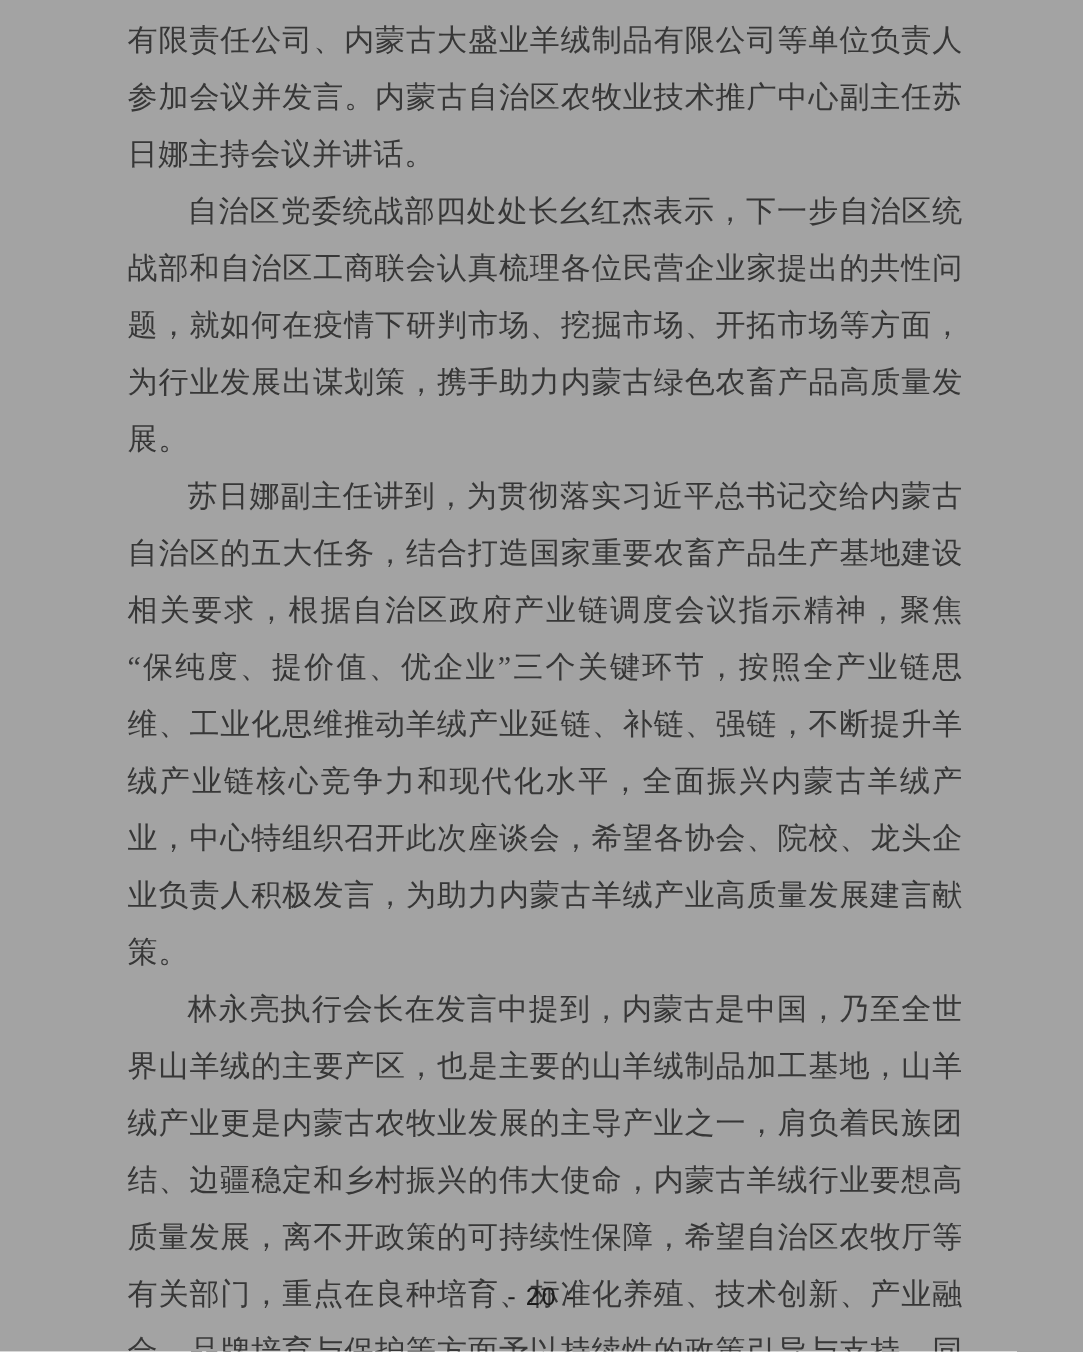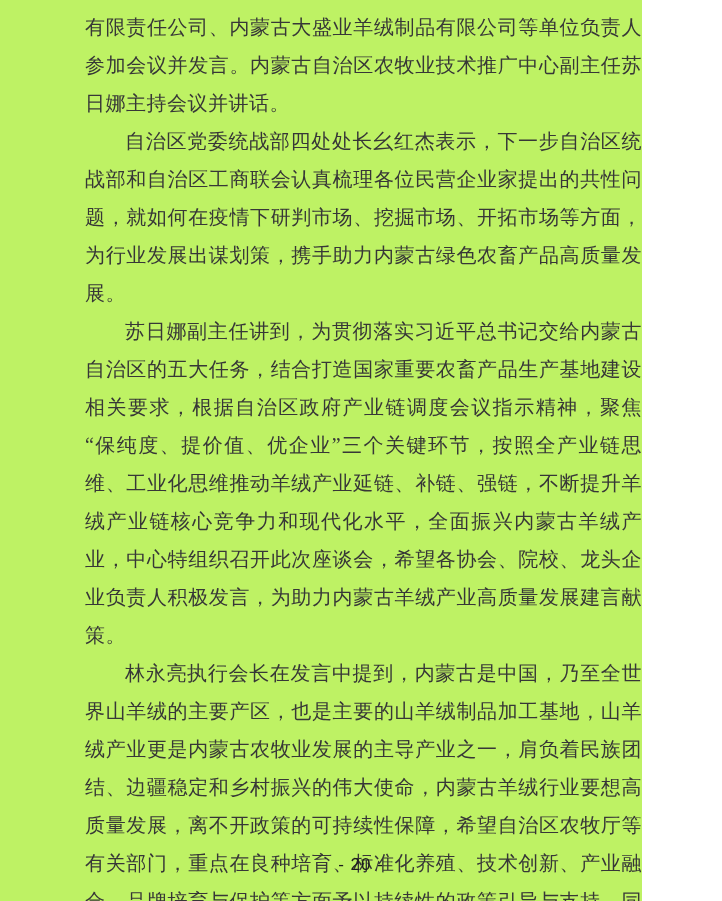--- a/index.html
+++ b/index.html
@@ -10,23 +10,23 @@
   body {
     width: 722px;
     height: 901px;
     position: relative;
     font-family: "Liberation Serif", "DejaVu Serif", serif;
     overflow: hidden;
   }
   .page {
     position: absolute;
     left: 0; top: 0;
-    width: 642px;
+    width: 722px;
     height: 901px;
-    background: #bef264;
+    background: #a3a3a3;
   }
   .text-block {
     position: absolute;
     left: 85px;
     top: 8px;
     width: 557px;
   }
   .para {
     margin: 0;
     font-size: 20px;

